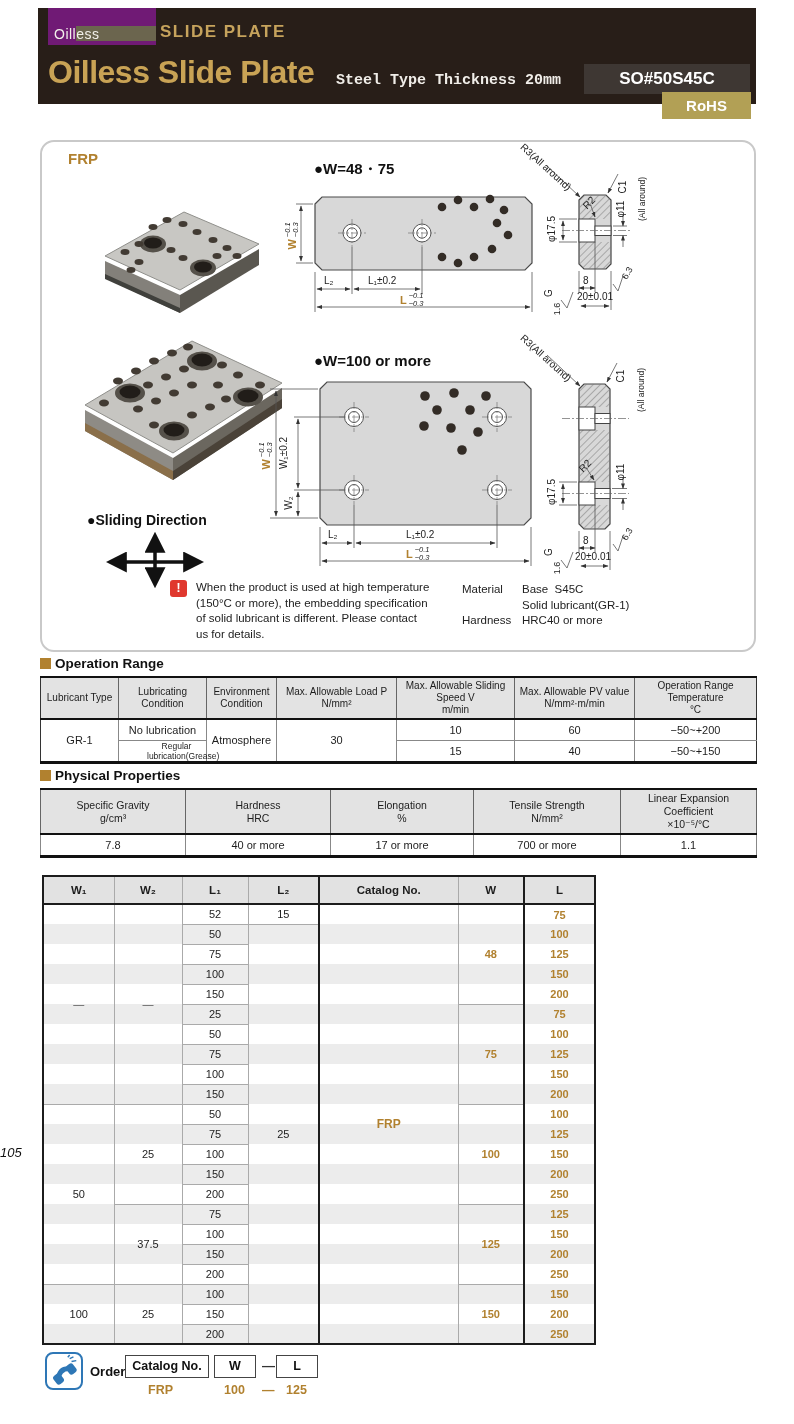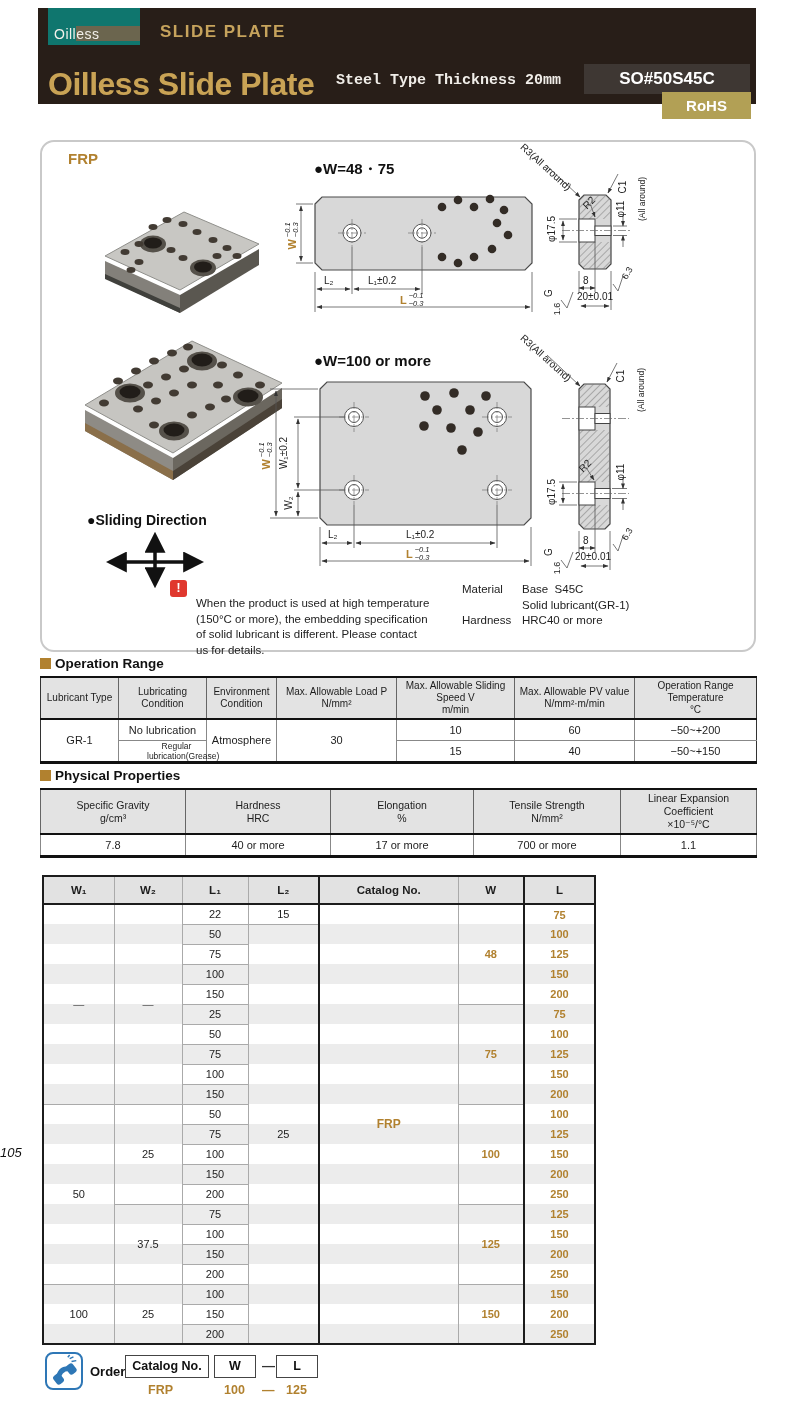--- a/index.html
+++ b/index.html
@@ -2,46 +2,46 @@
 <html><head>
 <meta charset="utf-8">
 <style>
   * { margin:0; padding:0; box-sizing:border-box; }
   body { background:#fff; font-family:"Liberation Sans", "DejaVu Sans", sans-serif; color:#1d1d1d; }
   #page { position:relative; width:794px; height:1424px; background:#fff; overflow:hidden; }
   .abs { position:absolute; }
 
   
   .hdr { position:absolute; left:38px; top:8px; width:718px; height:96px; background:#281e18; }
-  .logo-box { position:absolute; left:10px; top:0; width:92px; height:37px; background:#0f766e; }
+  .logo-box { position:absolute; left:10px; top:0; width:108px; height:37px; background:#701a75; }
   .logo-band { position:absolute; left:28px; bottom:4px; right:0; height:15px; background:#6b654e; }
   .logo-text { position:absolute; left:6px; bottom:3px; font-size:14px; color:#f2f0ea; letter-spacing:.5px; }
   .category { position:absolute; left:122px; top:14px; color:#c6a35c; font-weight:bold; font-size:17px; letter-spacing:1.5px; }
-  .big-title { position:absolute; left:10px; top:46px; color:#c9a355; font-weight:bold; font-size:32px; letter-spacing:-.5px;margin-top:12px; }
+  .big-title { position:absolute; left:10px; top:46px; color:#c9a355; font-weight:bold; font-size:32px; letter-spacing:-.5px; }
   .subtitle { position:absolute; left:298px; top:64px; color:#f0ede8; font-weight:bold; font-size:15px;font-family:Liberation Mono, monospace; }
   .so-box { position:absolute; left:546px; top:56px; width:166px; height:30px; background:#3e3733; color:#fff; font-weight:bold; font-size:17px; text-align:center; line-height:30px; }
   .rohs { position:absolute; left:624px; top:84px; width:89px; height:27px; background:#b2a055; color:#fff; font-weight:bold; font-size:15px; text-align:center; line-height:27px; }
 
   
   .panel { position:absolute; left:40px; top:140px; width:716px; height:512px; border:2px solid #c9c9c9; border-radius:14px; background:#fff; }
   .frp-label { position:absolute; left:26px; top:8px; color:#b1812f; font-weight:bold; font-size:15px; }
   .view-title { position:absolute; font-weight:bold; font-size:15px; color:#111; }
   .dwrap { position:absolute; }
   .dim { position:absolute; font-size:10px; color:#222; white-space:nowrap; display:inline-flex; align-items:center; gap:2px; line-height:10px; }
   .dim b { font-weight:bold; font-size:11px; }
   .dim .gold { color:#b1812f; }
   .tolstack { display:inline-flex; flex-direction:column; font-size:7.5px; line-height:8px; font-style:normal; }
   .rot90 { transform:rotate(-90deg); transform-origin:center; }
   .rot45p { transform:rotate(42deg); transform-origin:left top; }
   .rot45n { transform:rotate(-45deg); transform-origin:center; }
   .rot60n { transform:rotate(-60deg); transform-origin:center; }
   .slide-label { position:absolute; font-weight:bold; font-size:14px; color:#111;text-align:right; }
   .warn { position:absolute; left:128px; top:438px; width:300px; display:flex; gap:9px; }
   .warn-icon { width:17px; height:17px; background:#e0382e; border-radius:3px; color:#fff; font-weight:bold; font-size:12px; text-align:center; line-height:17px; flex:0 0 17px; }
-  .warn-text { font-size:11.5px; line-height:15.5px; white-space:pre-line; color:#222;margin-top:16px; }
+  .warn-text { font-size:11.5px; line-height:15.5px; white-space:pre-line; color:#222; }
   .mat { position:absolute; left:420px; top:440px; display:grid; grid-template-columns:60px auto; font-size:11.5px; line-height:15.5px; color:#222; }
 
   
   .sec-title { position:absolute; display:flex; align-items:center; gap:4px; font-weight:bold; font-size:13.5px; color:#111; }
   .sec-sq { width:11px; height:11px; background:#b1812f; display:inline-block; }
 
   
   table { border-collapse:collapse; table-layout:fixed; }
   .op-table { position:absolute; left:40px; top:676px; width:716px; border-top:2px solid #111; border-bottom:3px solid #111; }
   .op-table th { background:#e3e3e3; font-weight:normal; font-size:10px; line-height:12px; white-space:pre-line; border:1px solid #666; border-top:none; border-bottom:2px solid #111; height:42px; padding:2px; }
@@ -548,21 +548,21 @@
           <th class="c-l2">L₂</th>
           <th class="c-cat">Catalog No.</th>
           <th class="c-w">W</th>
           <th class="c-l">L</th>
         </tr>
       </thead>
     <tbody id="size-body">
         <tr>
           <td class="c-w1 span-mid dash" rowspan="10">—</td>
           <td class="c-w2 span-mid dash" rowspan="10">—</td>
-          <td class="c-l1">22</td>
+          <td class="c-l1">52</td>
           <td class="c-l2 span-mid" rowspan="1">15</td>
           <td class="c-cat" rowspan="22">FRP</td>
           <td class="c-w span-mid" rowspan="5">48</td>
           <td class="c-l">75</td>
         </tr>
         <tr>
           <td class="c-l1">50</td>
           <td class="c-l2" rowspan="21">25</td>
           <td class="c-l">100</td>
         </tr>

